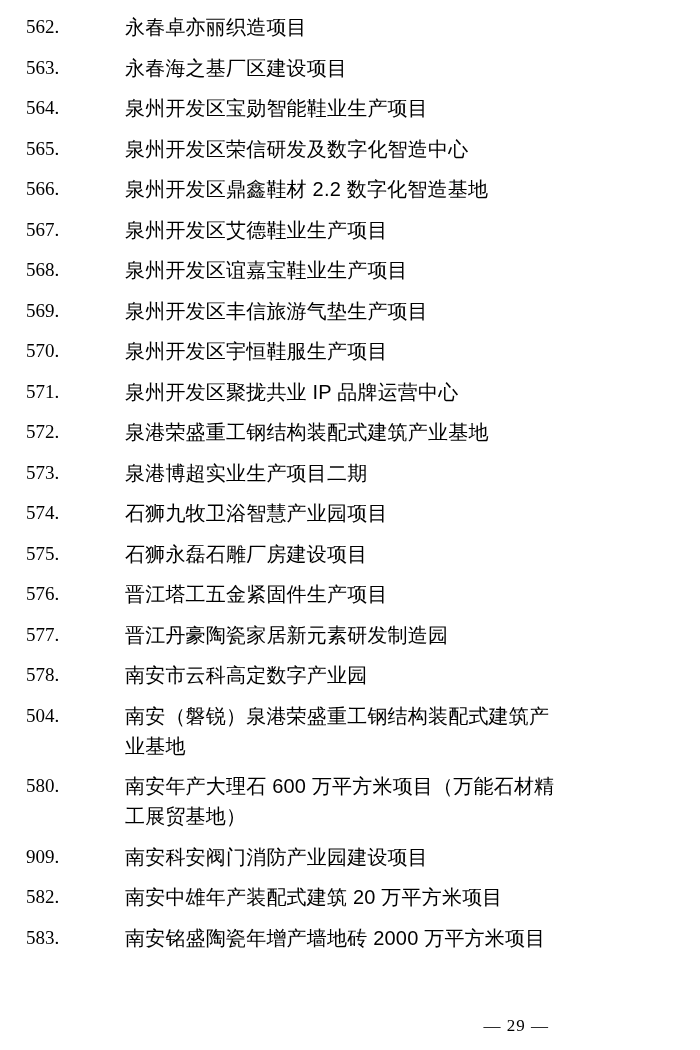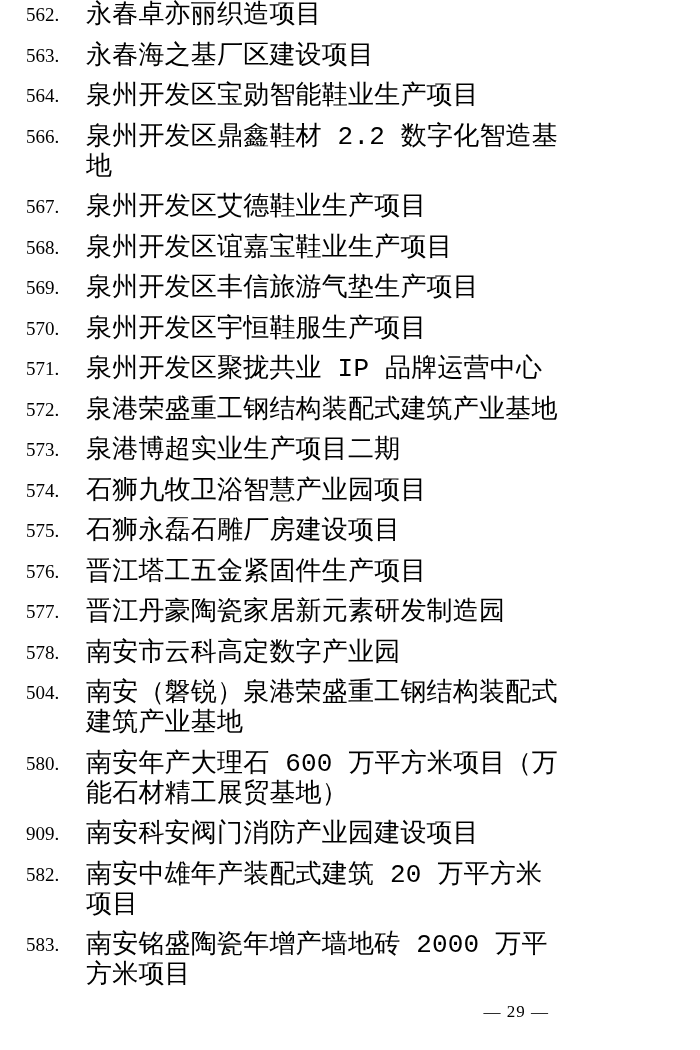--- a/index.html
+++ b/index.html
@@ -12,21 +12,21 @@
     height: 1050px;
     font-family: "Liberation Serif", "DejaVu Serif", serif;
     color: #000000;
     position: relative;
     overflow: hidden;
   }
   .page {
     width: 577px;
     height: 1050px;
     box-sizing: border-box;
-    padding: 0 14px 0 20px;
+    padding: 12px 14px 0 20px;
     position: relative;
   }
   .list {
     display: block;
   }
   .row {
     display: flex;
     align-items: flex-start;
     margin-bottom: 10.5px;
   }
@@ -36,29 +36,30 @@
     text-align: left;
     font-size: 19px;
     line-height: 30px;
     font-family: "Liberation Serif", "DejaVu Serif", serif;
     letter-spacing: 0px;
     padding-left: 6px;
     box-sizing: border-box;
   }
   .txt {
     flex: 1 1 auto;
-    font-size: 26px;
+    font-size: 20px;
     line-height: 30px;
-    font-family: Liberation Mono, monospace;
+    font-family: Liberation Sans, sans-serif;
     letter-spacing: 0.2px;
     word-break: break-all;
+    margin-left: 39px;
   }
   .footer {
     position: absolute;
-    bottom: 28px;
+    bottom: 14px;
     right: 28px;
     font-size: 17px;
     font-family: "Liberation Serif", "DejaVu Serif", serif;
     letter-spacing: 1px;
   }
 </style>
 </head>
 <body>
 
 <div class="page">
@@ -67,20 +68,24 @@
         <div class="num">562.</div>
         <div class="txt">永春卓亦丽织造项目</div>
       </div>
       <div class="row">
         <div class="num">563.</div>
         <div class="txt">永春海之基厂区建设项目</div>
       </div>
       <div class="row">
         <div class="num">564.</div>
         <div class="txt">泉州开发区宝勋智能鞋业生产项目</div>
+      </div>
+      <div class="row">
+        <div class="num">565.</div>
+        <div class="txt">泉州开发区荣信研发及数字化智造中心</div>
       </div>
       <div class="row">
         <div class="num">566.</div>
         <div class="txt">泉州开发区鼎鑫鞋材 2.2 数字化智造基地</div>
       </div>
       <div class="row">
         <div class="num">567.</div>
         <div class="txt">泉州开发区艾德鞋业生产项目</div>
       </div>
       <div class="row">

